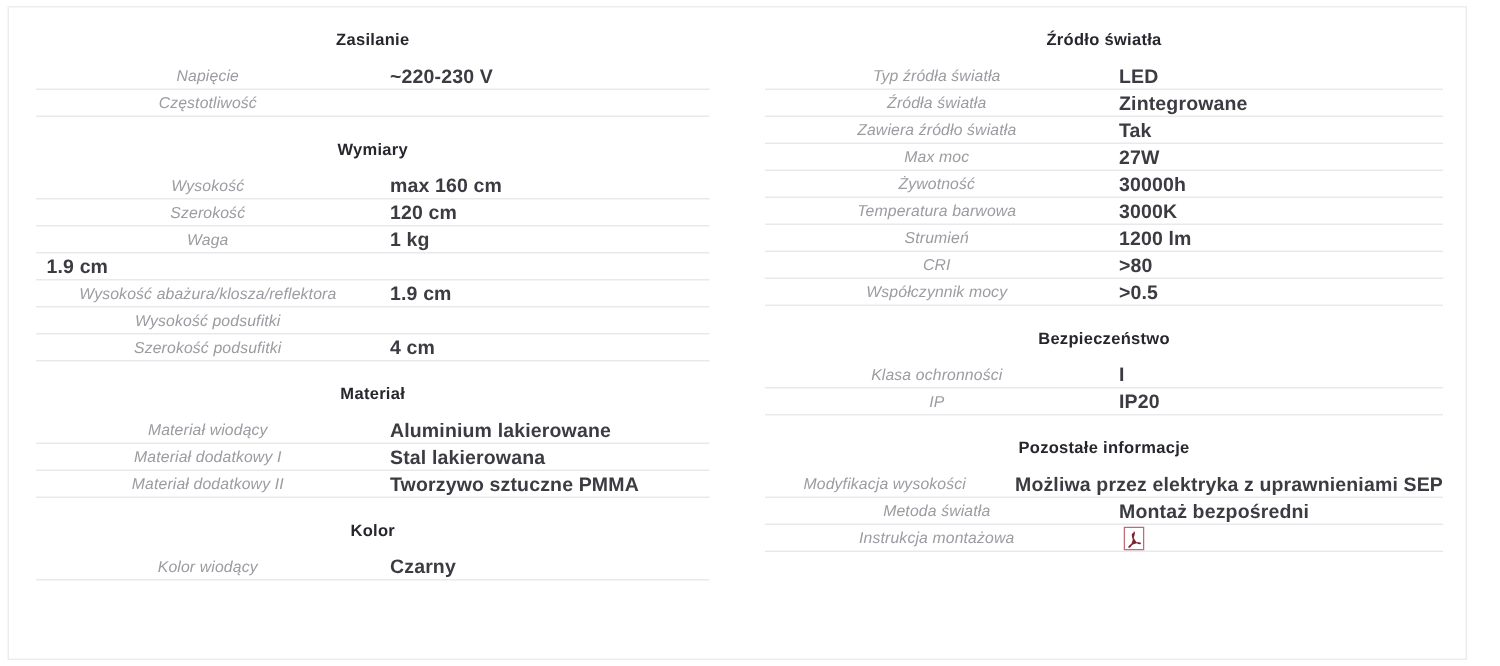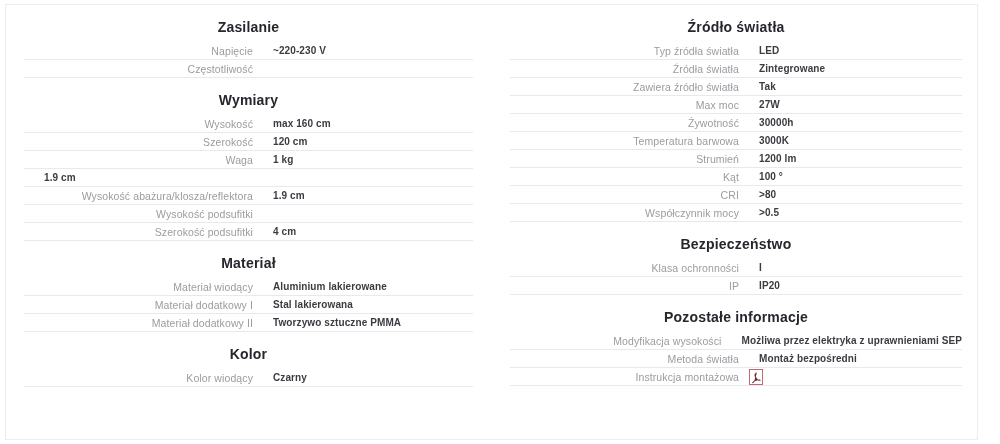--- a/index.html
+++ b/index.html
@@ -19,36 +19,36 @@
   }
   .columns{
     display:flex;
     padding-left:18px;padding-right:15px;
     column-gap:37px;
   }
   .col{padding-top:0;}
   .col-left{width:450px;}
   .col-right{width:452px;}
   .section-title{
-    font-size:14px;font-weight:700;color:var(--heading-color);
+    font-size:11px;font-weight:700;color:var(--heading-color);
     text-align:center;line-height:18px;
     margin:13px 0 6px 0;letter-spacing:.2px;
   }
   .spec-row{
     display:flex;align-items:center;
     height:18px;border-bottom:1px solid var(--row-divider);
   }
   .spec-label{
-    width:229px;text-align:right;
+    width:229px;text-align:center;
     font-size:10.5px;color:var(--label-color);
-    white-space:nowrap;letter-spacing:.1px;
+    white-space:nowrap;letter-spacing:.1px;font-style:italic;
   }
   .spec-value{
-    margin-left:20px;flex:1;
-    font-size:10px;font-weight:700;color:var(--value-color);
+    margin-left:7px;flex:1;
+    font-size:13px;font-weight:700;color:var(--value-color);
     white-space:nowrap;letter-spacing:.1px;
   }
   .pdf-ico{display:block;margin-left:10px;cursor:pointer;}
 </style>
 </head>
 <body>
 
 <div class="card">
   <div class="columns">
     <div class="col col-left">
@@ -130,24 +130,20 @@
         </div>
         <div class="spec-row">
           <span class="spec-label">Temperatura barwowa</span>
           <span class="spec-value">3000K</span>
         </div>
         <div class="spec-row">
           <span class="spec-label">Strumień</span>
           <span class="spec-value">1200 lm</span>
         </div>
         <div class="spec-row">
-          <span class="spec-label">Kąt</span>
-          <span class="spec-value">100 °</span>
-        </div>
-        <div class="spec-row">
           <span class="spec-label">CRI</span>
           <span class="spec-value">&gt;80</span>
         </div>
         <div class="spec-row">
           <span class="spec-label">Współczynnik mocy</span>
           <span class="spec-value">&gt;0.5</span>
         </div>
         <h3 class="section-title">Bezpieczeństwo</h3>
         <div class="spec-row">
           <span class="spec-label">Klasa ochronności</span>

